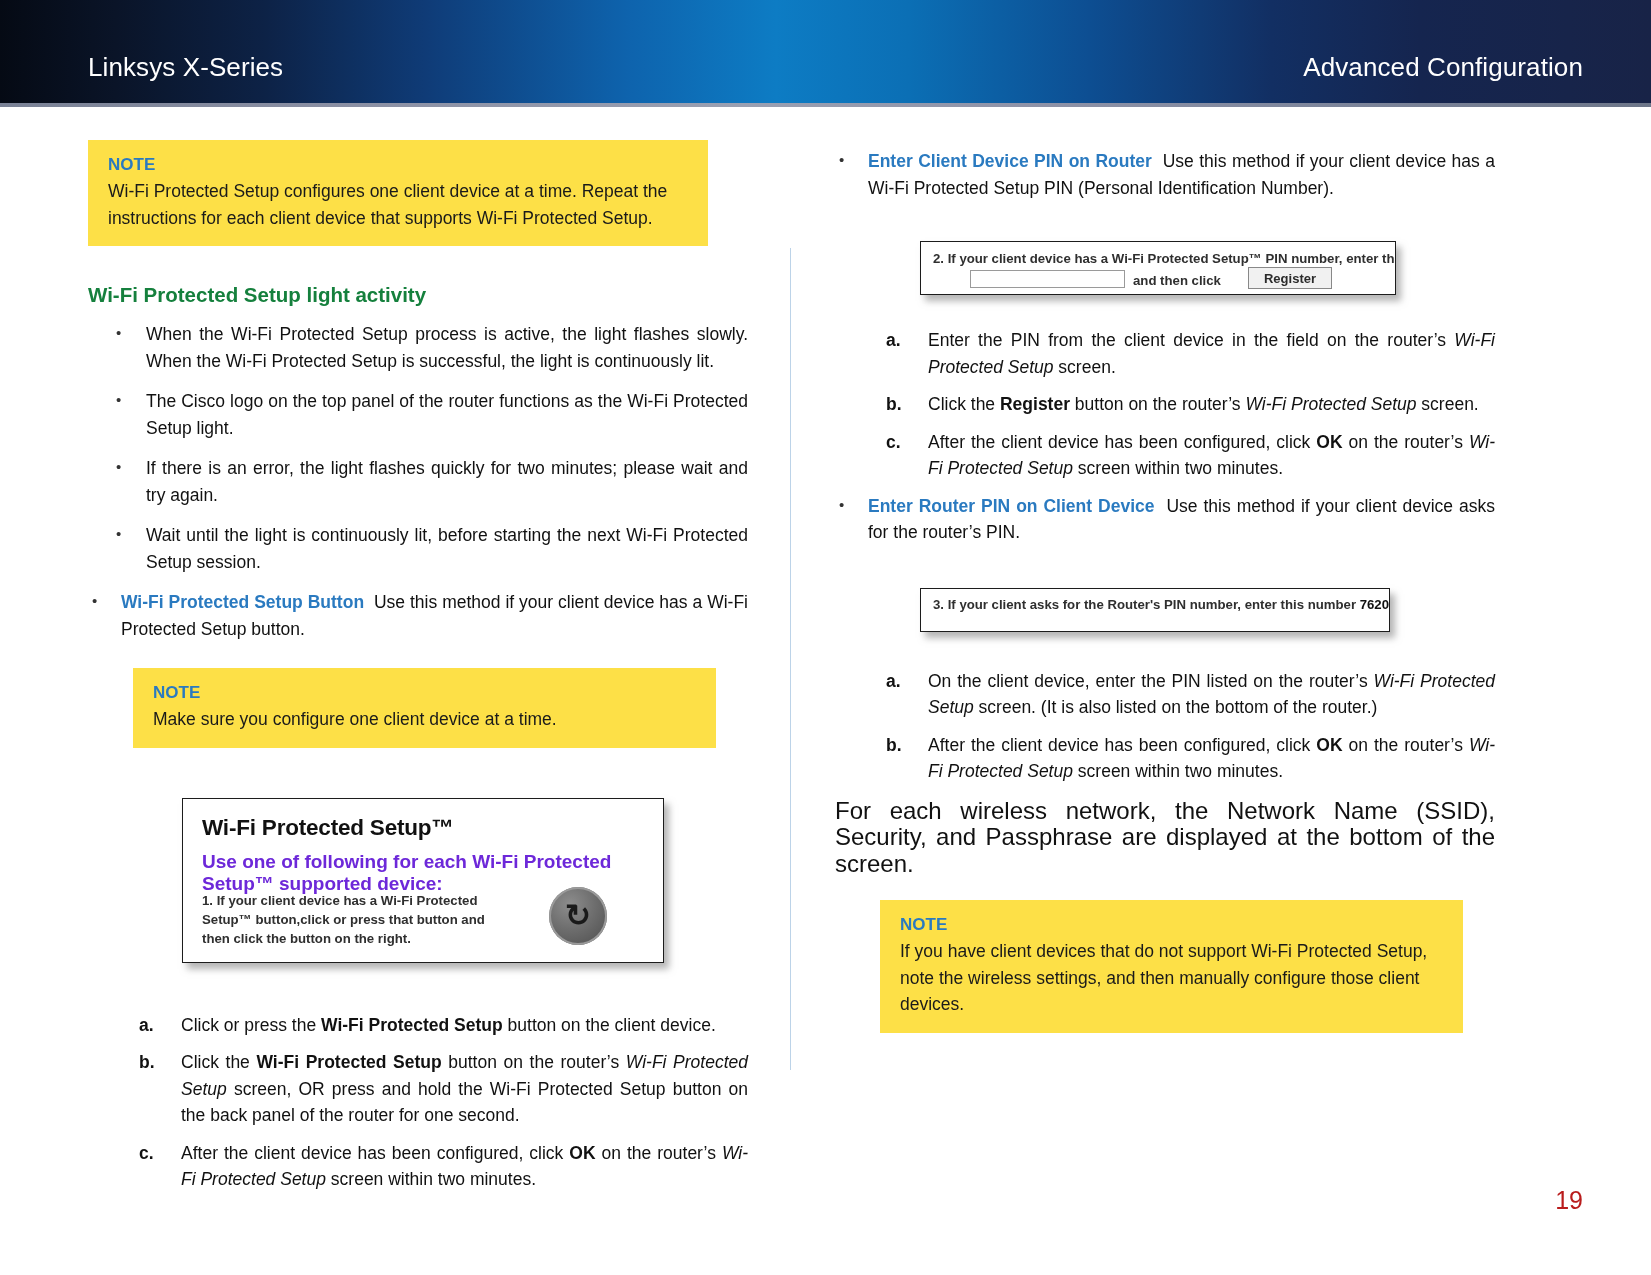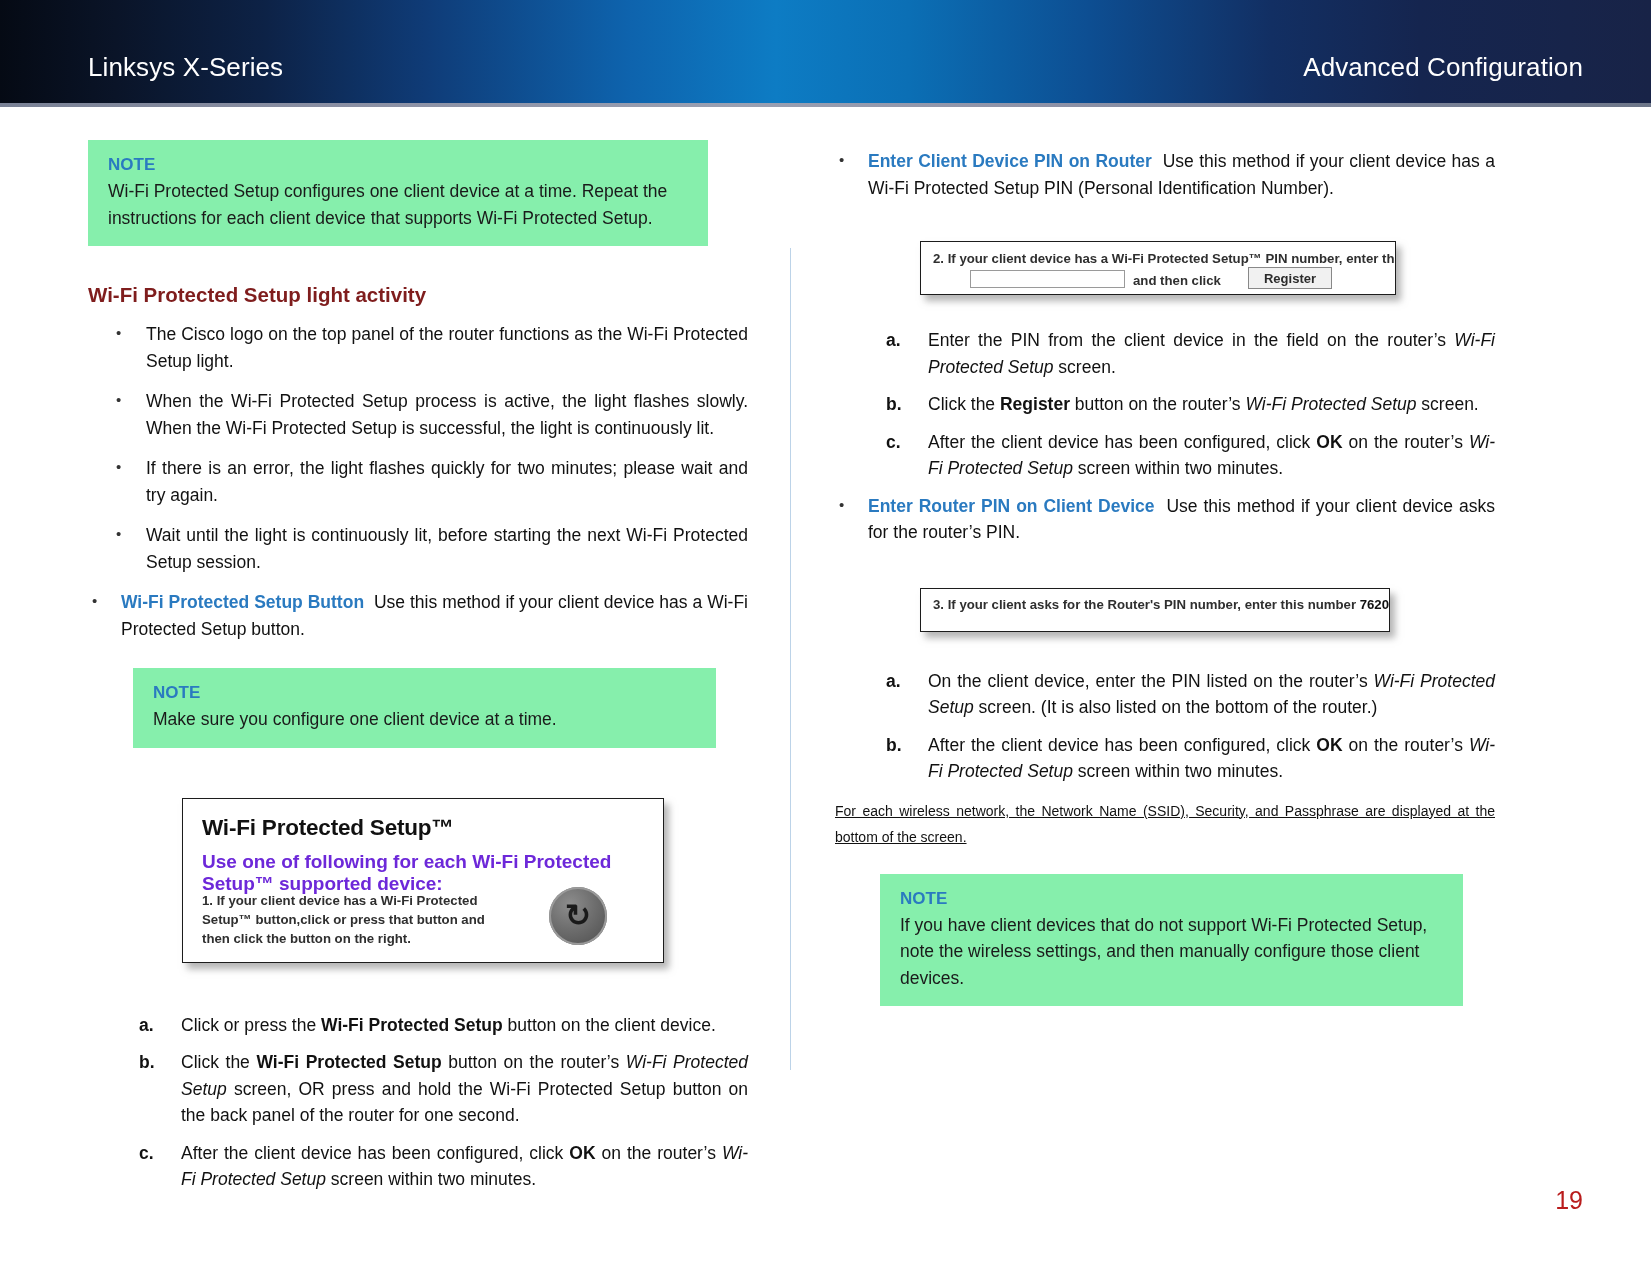--- a/index.html
+++ b/index.html
@@ -76,40 +76,40 @@
   }
   .col {
     position: absolute;
     top: 140px;
   }
   .col-left  { left: 88px;  width: 660px; }
   .col-right { left: 835px; width: 660px; }
 
   
   .note {
-    background: #86efac;
+    background: #fde047;
     padding: 13px 20px 15px 20px;
     box-sizing: border-box;
   }
   .note-title {
     color: #2a7ac0;
     font-weight: bold;
     font-size: 17px;
     line-height: 24px;
     margin-bottom: 1px;
   }
   .note-body {
     font-size: 17.5px;
     line-height: 26.5px;
     color: #1a1a1a;
   }
 
   
   .section-heading {
-    color: #7f1d1d;
+    color: #15803d;
     font-weight: bold;
     font-size: 20.5px;
     line-height: 28px;
   }
 
   
   .ul-lvl1 { margin: 0; padding: 0; list-style: none; }
   .li-lvl1 {
     position: relative;
     padding-left: 58px;
@@ -160,25 +160,24 @@
   }
   .li-abc .marker {
     position: absolute;
     left: 6px;
     top: 0;
     font-weight: bold;
     font-size: 17.5px;
   }
 
   .para {
-    font-size: 14px;
+    font-size: 24px;
     line-height: 26.5px;
     text-align: justify;
     color: #111;
-    text-decoration: underline;
   }
 
   
   .shot-wrap {
     position: relative;
     background: #ffffff;
     border: 1px solid #1c1c1c;
     box-shadow: 5px 6px 7px rgba(120,120,120,0.55);
     box-sizing: border-box;
     overflow: hidden;
@@ -316,22 +315,22 @@
 <div class="col col-left">
 
   <div class="note" style="width:620px;">
     <div class="note-title">NOTE</div>
     <div class="note-body">Wi-Fi Protected Setup configures one client device at a time. Repeat the instructions for each client device that supports Wi-Fi Protected Setup.</div>
   </div>
 
   <div class="section-heading" style="margin-top:35px;">Wi-Fi Protected Setup light activity</div>
 
   <ul class="ul-lvl1" style="margin-top:12px;">
+    <li class="li-lvl1" style="margin-bottom:14px;">When the Wi-Fi Protected Setup process is active, the light flashes slowly. When the Wi-Fi Protected Setup is successful, the light is continuously lit.</li>
     <li class="li-lvl1" style="margin-bottom:14px;">The Cisco logo on the top panel of the router functions as the Wi-Fi Protected Setup light.</li>
-    <li class="li-lvl1" style="margin-bottom:14px;">When the Wi-Fi Protected Setup process is active, the light flashes slowly. When the Wi-Fi Protected Setup is successful, the light is continuously lit.</li>
     <li class="li-lvl1" style="margin-bottom:14px;">If there is an error, the light flashes quickly for two minutes; please wait and try again.</li>
     <li class="li-lvl1" style="margin-bottom:14px;">Wait until the light is continuously lit, before starting the next Wi-Fi Protected Setup session.</li>
   </ul>
 
   <div class="li-lvl0" style="margin-top:4px;">
     <span class="lead">Wi-Fi Protected Setup Button</span><span>&nbsp;&nbsp;</span><span>Use this method if your client device has a Wi-Fi Protected Setup button.</span>
   </div>
 
   <div class="note" style="width:583px; margin-left:45px; margin-top:26px;">
     <div class="note-title">NOTE</div>

